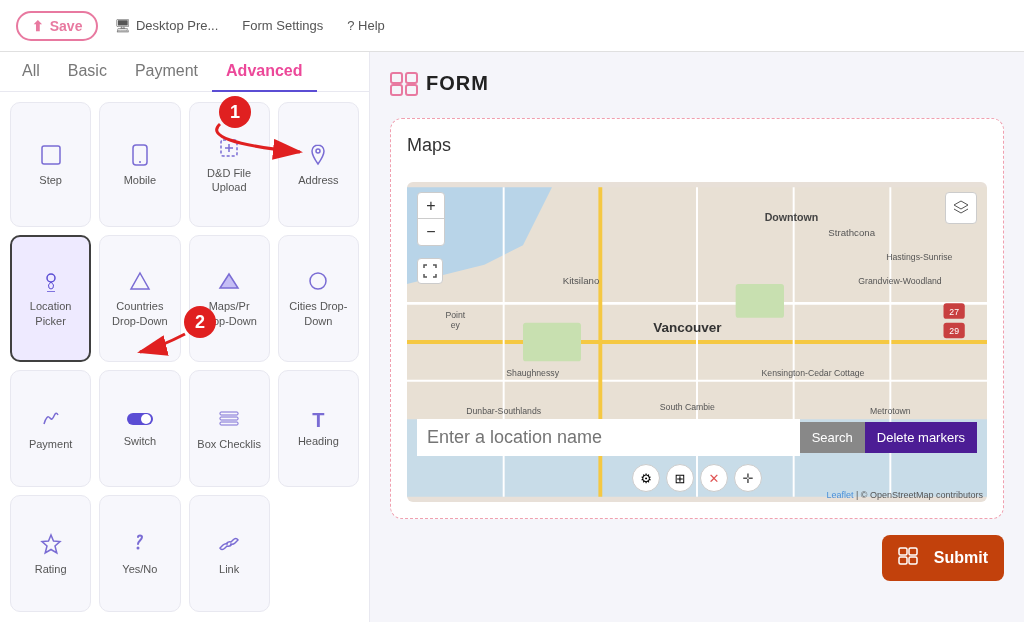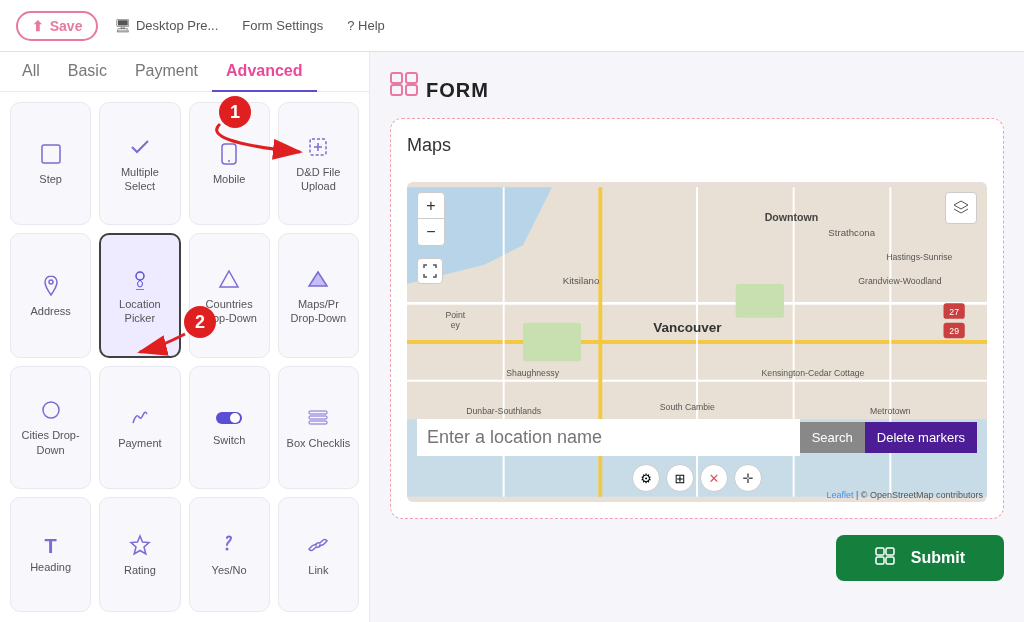--- a/index.html
+++ b/index.html
@@ -63,21 +63,21 @@
     .component-icon { font-size: 20px; color: #7a6cd4; line-height: 1; }
     .component-label { font-size: 11px; color: #555; text-align: center; line-height: 1.3; }
 
     
     .right-panel {
       flex: 1; padding: 20px; overflow-y: auto;
       background: #f5f5fa;
     }
 
     .form-header {
-      display: flex; align-items: flex-end; gap: 8px;
+      display: flex; align-items: flex-start; gap: 8px;
       margin-bottom: 16px;
     }
     .form-icon { font-size: 22px; color: #e879a0; }
     .form-title { font-size: 20px; font-weight: 700; color: #222; letter-spacing: 1px; }
 
     .form-card {
       background: #fff; border: 1.5px dashed #f0a0b0;
       border-radius: 12px; padding: 16px;
       margin-bottom: 16px;
     }
@@ -157,22 +157,22 @@
       font-size: 9px; color: #555;
     }
     .map-attribution a { color: #4a90d9; text-decoration: none; }
 
     
     .submit-row {
       display: flex; justify-content: flex-end; margin-top: 16px;
     }
     .submit-btn {
       display: flex; align-items: center; gap: 16px;
-      background: #15803d; color: #fff; border: none;
-      border-radius: 8px; padding: 12px 39px;
+      background: #c2410c; color: #fff; border: none;
+      border-radius: 8px; padding: 12px 16px;
       font-size: 16px; font-weight: 600; cursor: pointer;
     }
   </style>
 </head>
 <body>
 
 <div class="toolbar">
   <button class="save-btn">
     <span>⬆</span>
     <span>Save</span>
@@ -205,28 +205,20 @@
       <div class="component-item">
         <span class="component-icon">
           <svg width="22" height="22" viewBox="0 0 22 22" fill="none">
               <rect x="2" y="2" width="18" height="18" rx="2" stroke="#7a6cd4" stroke-width="1.5"></rect>
             </svg>
         </span>
         <span class="component-label">Step</span>
       </div>
       <div class="component-item">
         <span class="component-icon">
-          <svg width="22" height="22" viewBox="0 0 22 22">
-              <polyline points="3,11 8,16 19,5" stroke="#7a6cd4" stroke-width="2" fill="none"></polyline>
-            </svg>
-        </span>
-        <span class="component-label">Multiple Select</span>
-      </div>
-      <div class="component-item">
-        <span class="component-icon">
           <svg width="18" height="22" viewBox="0 0 18 22">
               <rect x="2" y="1" width="14" height="20" rx="3" stroke="#7a6cd4" stroke-width="1.5" fill="none"></rect>
               <circle cx="9" cy="18" r="1" fill="#7a6cd4"></circle>
             </svg>
         </span>
         <span class="component-label">Mobile</span>
       </div>
       <div class="component-item">
         <span class="component-icon">
           <svg width="22" height="22" viewBox="0 0 22 22">

